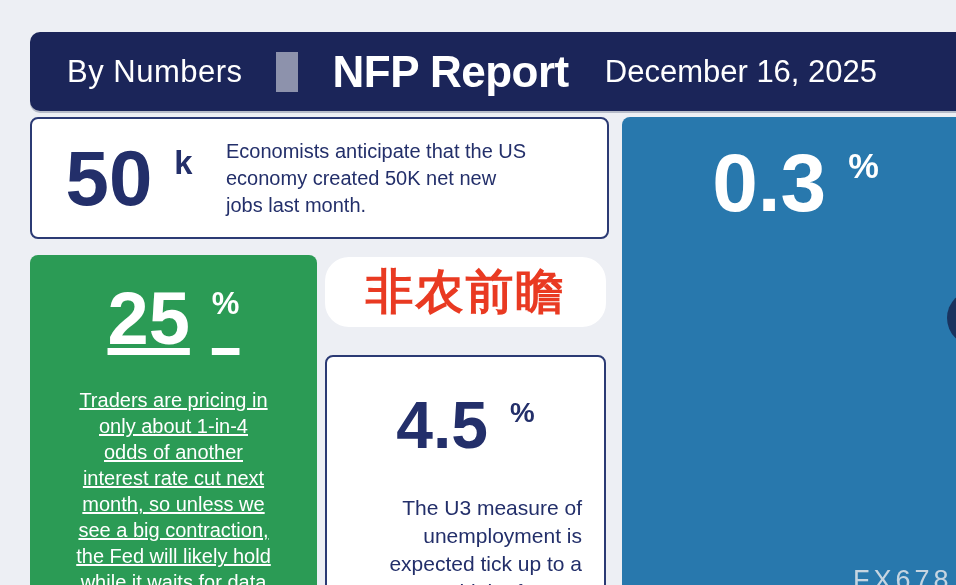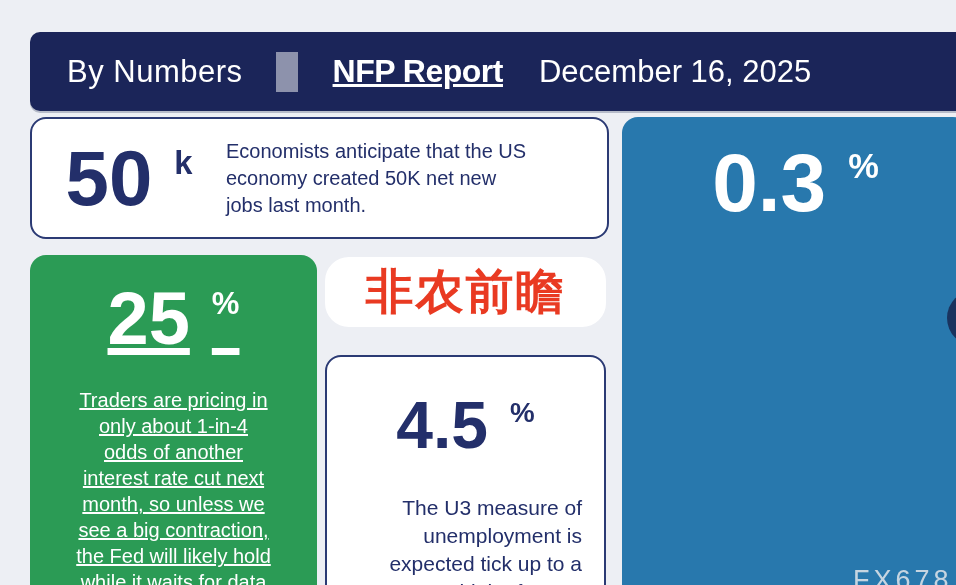--- a/index.html
+++ b/index.html
@@ -33,24 +33,24 @@
     padding-left: 26px;
     color: #ffffff;
     box-shadow: 0 2px 0 rgba(20,30,70,0.25);
   }
   .header .section-label { font-size: 31px; font-weight: 500; letter-spacing: 0.5px; }
   .header .divider {
     width: 2px; height: 40px;
     background: rgba(255,255,255,0.5);
     margin: 0 24px 0 22px;
   }
-  .header .report-title { font-size: 32px; font-weight: 800; letter-spacing: -0.5px; margin-right: 14px; text-decoration: underline; }
+  .header .report-title { font-size: 44px; font-weight: 800; letter-spacing: -0.5px; margin-right: 14px; }
   .header .report-date { font-size: 31px; font-weight: 500; }
   
-  .card { position: absolute; border-radius: 16px; }
+  .card { position: absolute; border-radius: 8px; }
   .card.white { background: #ffffff; border: 2px solid var(--card-border); }
   .card.colored { box-shadow: 0 3px 0 rgba(25,37,86,0.55); color: #ffffff; }
   .big-num { font-weight: 800; line-height: 0.95; white-space: nowrap; }
   .big-num .sup { font-size: 0.42em; position: relative; top: -0.95em; font-weight: 800; }
   .card-text { font-weight: 500; white-space: pre-line; }
   
   .card-jobs { left: 8px; top: 95px; width: 579px; height: 122px; display: flex; align-items: center; }
   .card-jobs .num-box { width: 172px; text-align: center; color: var(--text-navy); font-size: 78px; }
   .card-jobs .card-text { font-size: 20px; line-height: 27px; color: var(--text-navy); }
   

